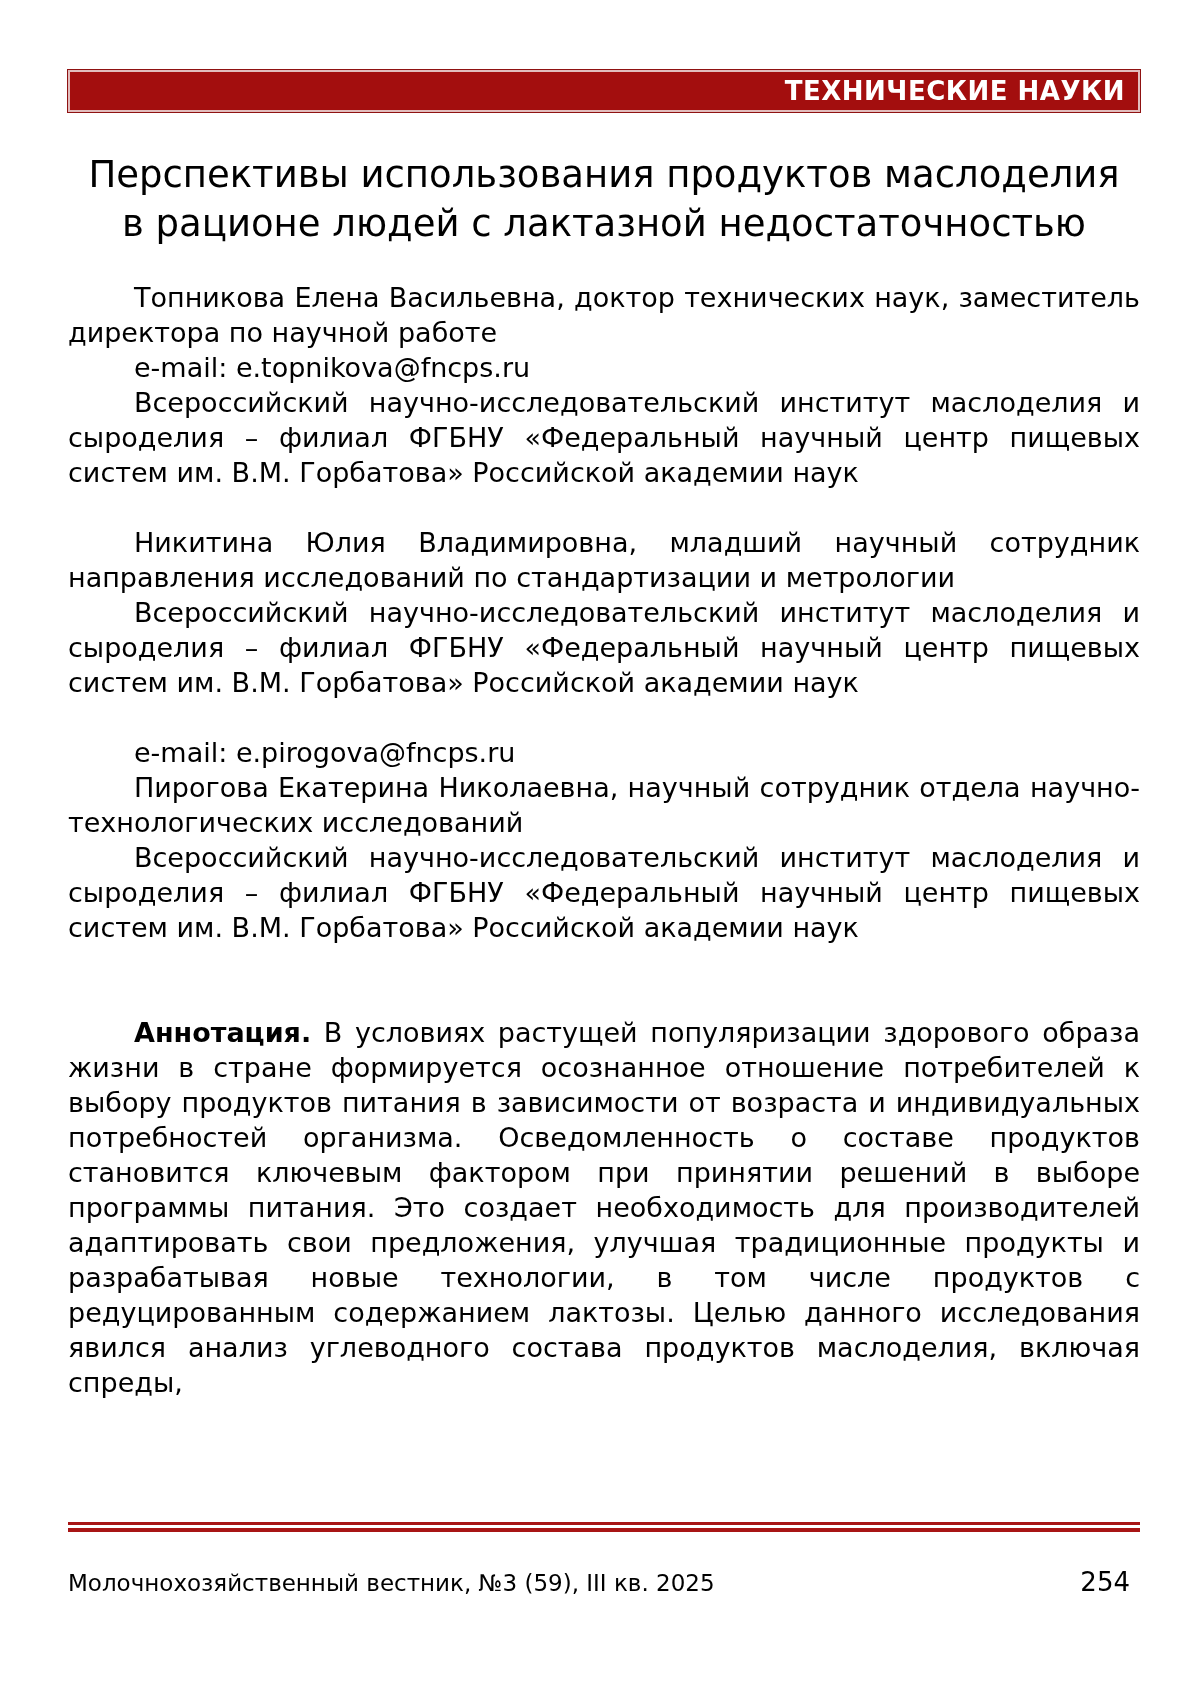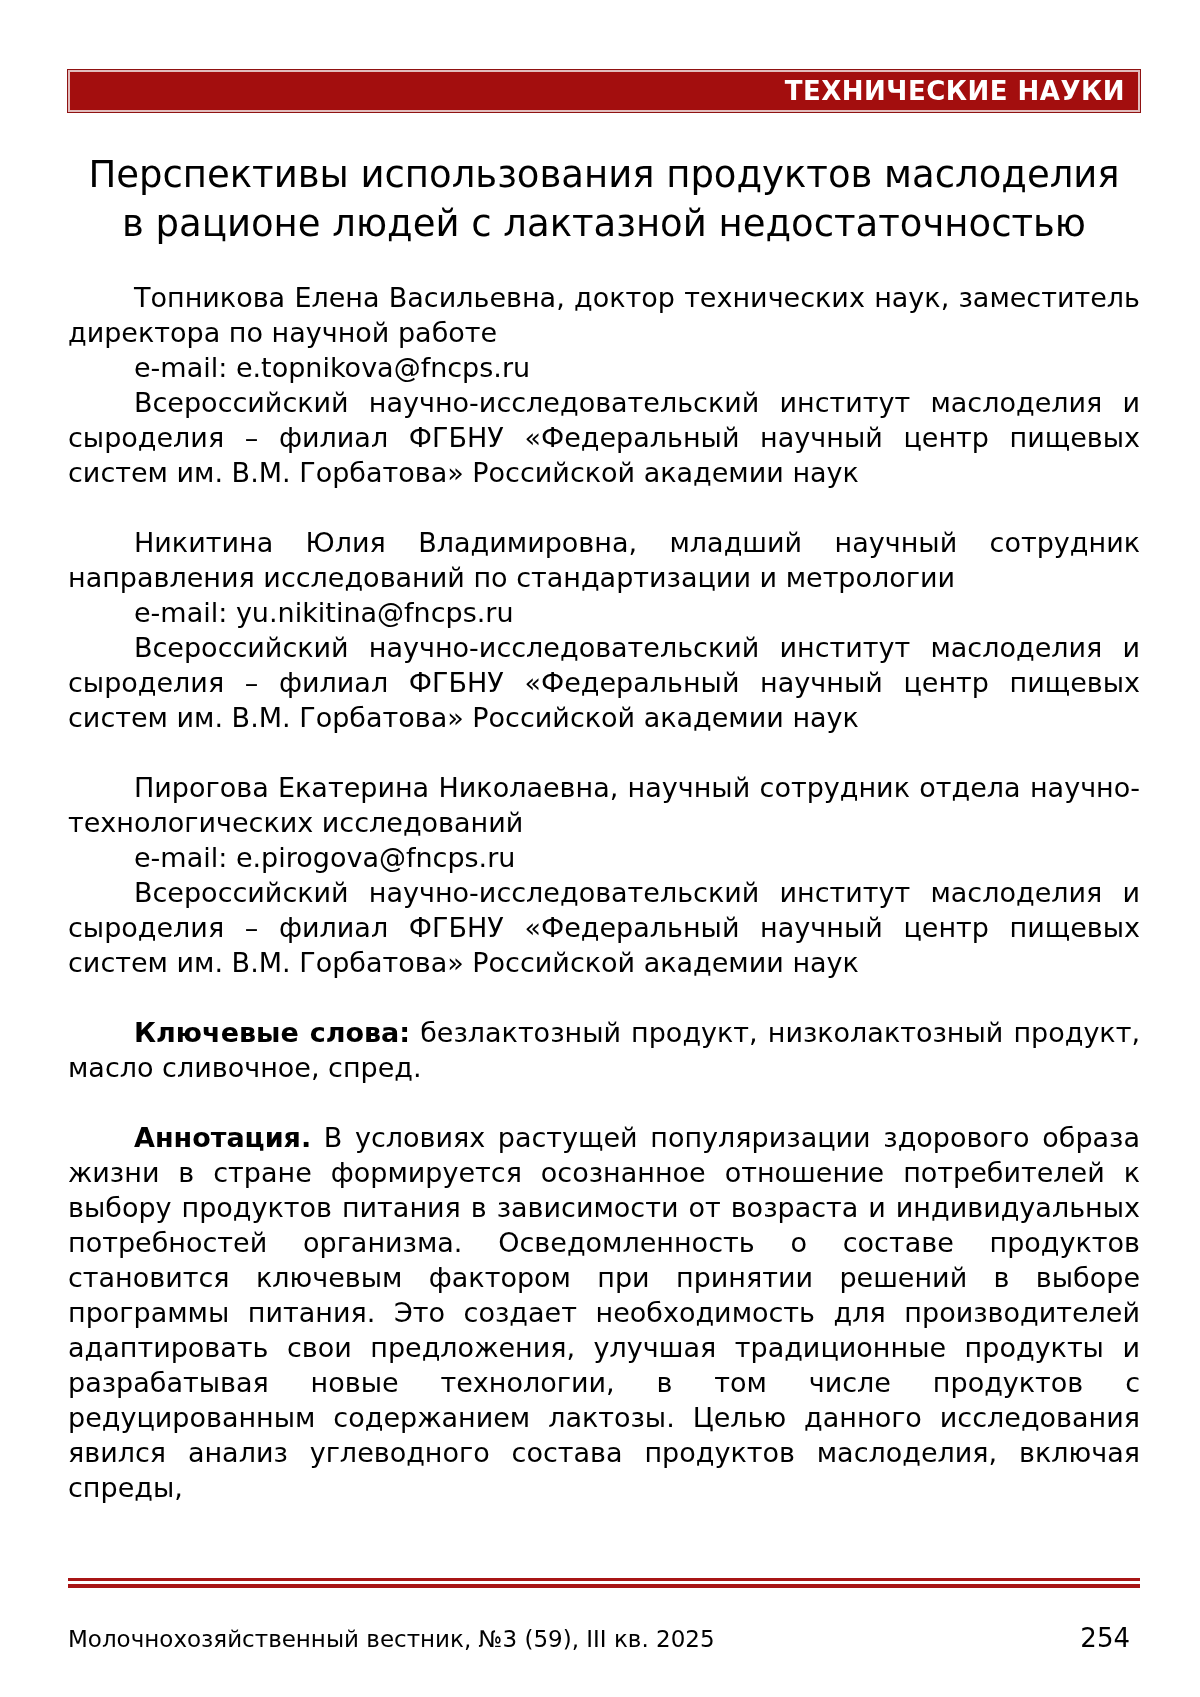--- a/index.html
+++ b/index.html
@@ -64,21 +64,21 @@
     text-align: justify;
     text-indent: 66px;
   }
   .block-gap { height: 35px; }
   .b { font-weight: bold; }
   
   .footer {
     position: absolute;
     left: 68px;
     right: 60px;
-    top: 1578px;
+    top: 1522px;
   }
   .footer-rule {
     height: 10px;
     background: linear-gradient(to bottom,
       #a81515 0px, #a81515 3px,
       #ffffff 3px, #ffffff 6px,
       #a81515 6px, #a81515 10px);
   }
   .footer-row {
     margin-top: 11px;
@@ -107,35 +107,33 @@
       <div class="author-block">
         <p class="para">Топникова Елена Васильевна, доктор технических наук, заместитель директора по научной работе</p>
         <p class="para">e-mail: e.topnikova@fncps.ru</p>
         <p class="para">Всероссийский научно-исследовательский институт маслоделия и сыроделия – филиал ФГБНУ «Федеральный научный центр пищевых систем им. В.М. Горбатова» Российской академии наук</p>
       </div>
 
       <div class="block-gap"></div>
 
       <div class="author-block">
         <p class="para">Никитина Юлия Владимировна, младший научный сотрудник направления исследований по стандартизации и метрологии</p>
-        <p class="para">e-mail: yu.nikitina@fncps.ru</p>
         <p class="para">Всероссийский научно-исследовательский институт маслоделия и сыроделия – филиал ФГБНУ «Федеральный научный центр пищевых систем им. В.М. Горбатова» Российской академии наук</p>
       </div>
 
       <div class="block-gap"></div>
 
       <div class="author-block">
+        <p class="para">e-mail: e.pirogova@fncps.ru</p>
         <p class="para">Пирогова Екатерина Николаевна, научный сотрудник отдела научно-технологических исследований</p>
-        <p class="para">e-mail: e.pirogova@fncps.ru</p>
         <p class="para">Всероссийский научно-исследовательский институт маслоделия и сыроделия – филиал ФГБНУ «Федеральный научный центр пищевых систем им. В.М. Горбатова» Российской академии наук</p>
       </div>
 
       <div class="block-gap"></div>
 
-      <p class="para"><span class="b">Ключевые слова:</span> <span>безлактозный продукт, низколактозный продукт, масло сливочное, спред.</span></p>
 
       <div class="block-gap"></div>
 
       <p class="para"><span class="b">Аннотация.</span> <span>В условиях растущей популяризации здорового образа жизни в стране формируется осознанное отношение потребителей к выбору продуктов питания в зависимости от возраста и индивидуальных потребностей организма. Осведомленность о составе продуктов становится ключевым фактором при принятии решений в выборе программы питания. Это создает необходимость для производителей адаптировать свои предложения, улучшая традиционные продукты и разрабатывая новые технологии, в том числе продуктов с редуцированным содержанием лактозы. Целью данного исследования явился анализ углеводного состава продуктов маслоделия, включая спреды,</span></p>
 
     </div>
   </div>
 
   <div class="footer">
     <div class="footer-rule"></div>

